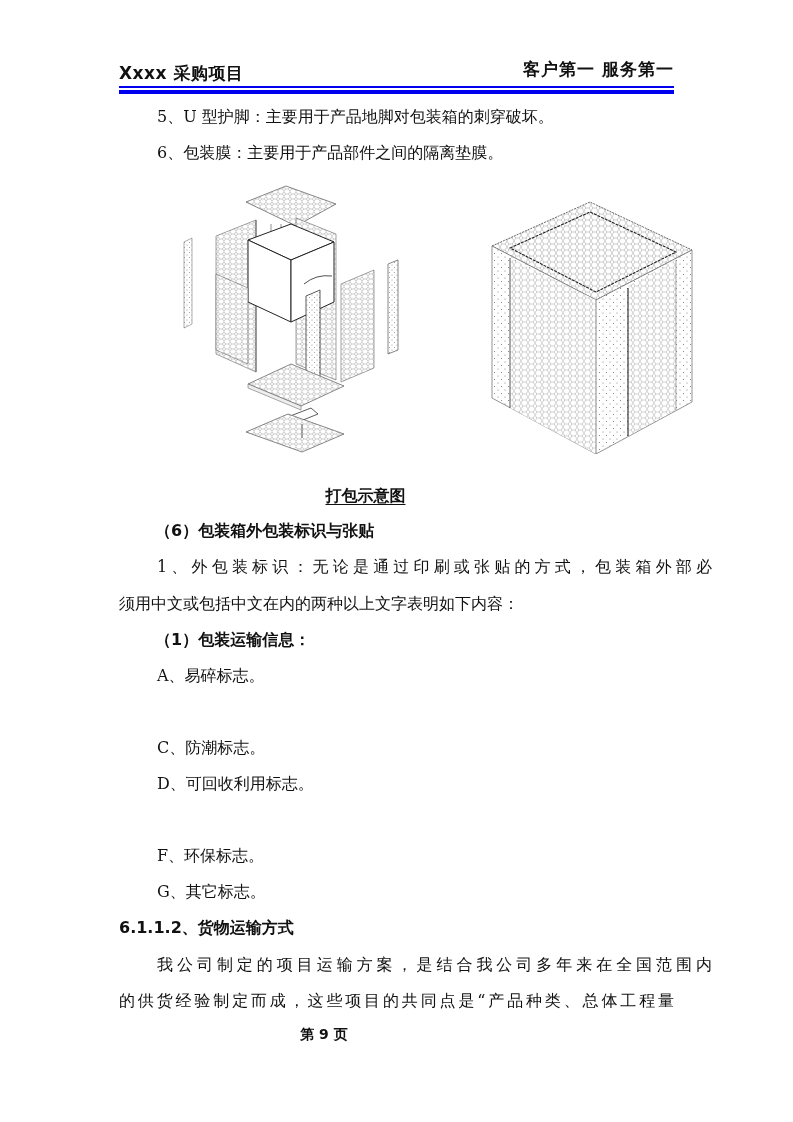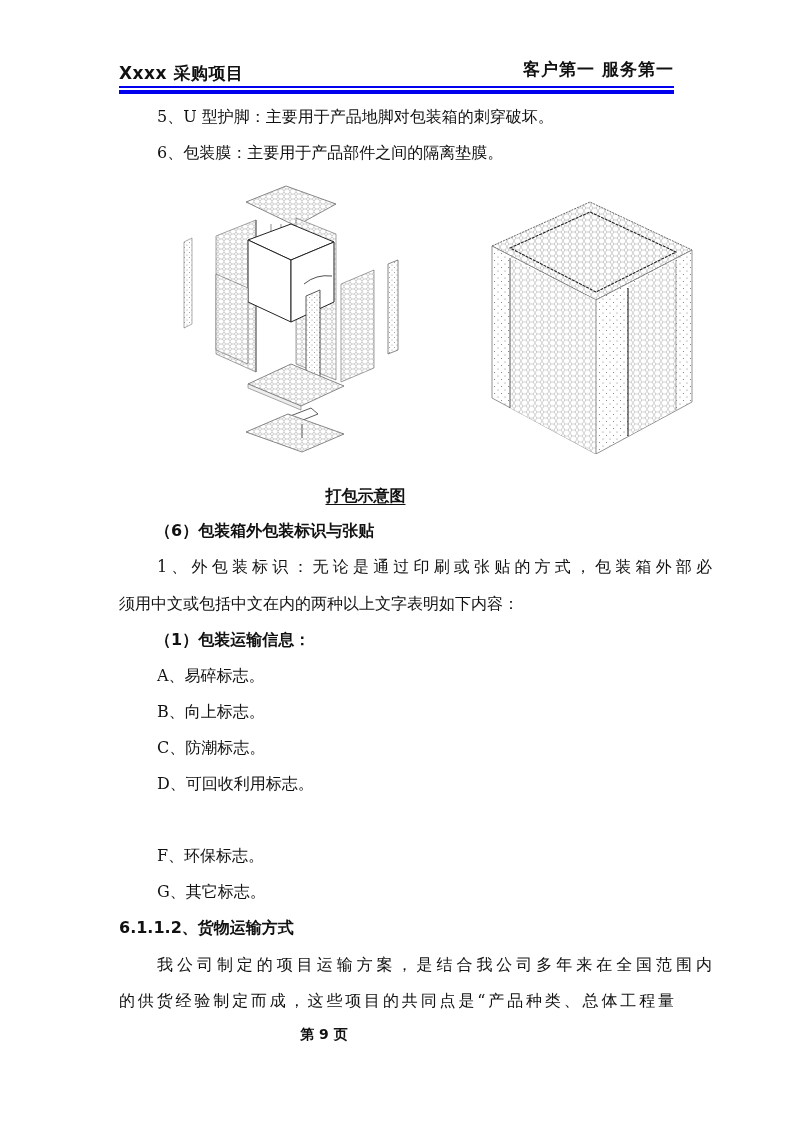--- a/index.html
+++ b/index.html
@@ -119,21 +119,20 @@
   <div class="caption" style="top:486px;">
     <span>打包示意图</span>
   </div>
 
   <div class="line bold" style="top:521px; padding-left:36px;">（6）包装箱外包装标识与张贴</div>
   <div class="line indent justify" style="top:557px;">1、外包装标识：无论是通过印刷或张贴的方式，包装箱外部必</div>
   <div class="line" style="top:594px;">须用中文或包括中文在内的两种以上文字表明如下内容：</div>
   <div class="line bold" style="top:630px; padding-left:36px;">（1）包装运输信息：</div>
 
   <div class="line indent" style="top:666px;">A、易碎标志。</div>
-  <div class="line indent" style="top:702px;">B、向上标志。</div>
   <div class="line indent" style="top:738px;">C、防潮标志。</div>
   <div class="line indent" style="top:774px;">D、可回收利用标志。</div>
   <div class="line indent" style="top:846px;">F、环保标志。</div>
   <div class="line indent" style="top:882px;">G、其它标志。</div>
 
   <div class="line bold" style="top:918px;">6.1.1.2、货物运输方式</div>
   <div class="line indent justify" style="top:955px;">我公司制定的项目运输方案，是结合我公司多年来在全国范围内</div>
   <div class="line justify" style="top:991px;">的供货经验制定而成，这些项目的共同点是“产品种类、总体工程量</div>
 
   <div class="footer">第 9 页</div>

